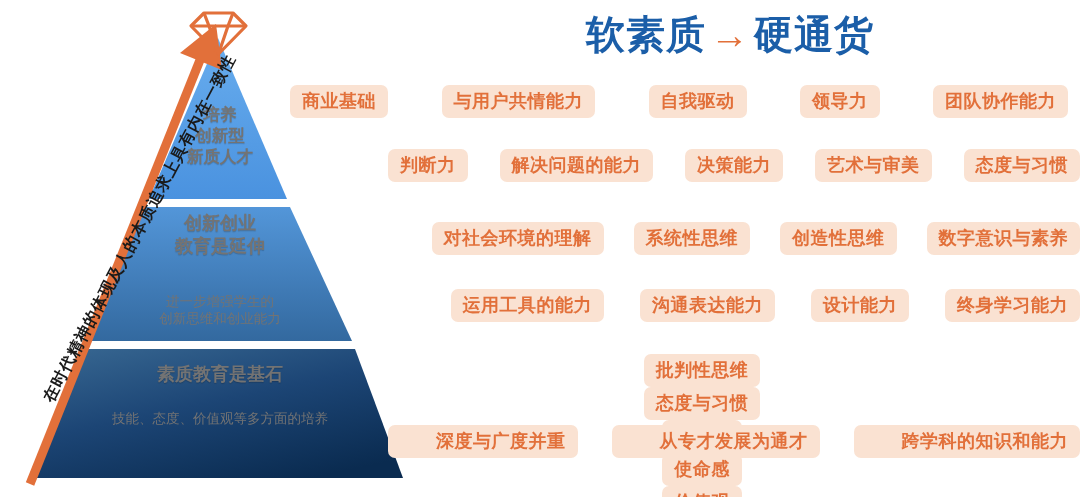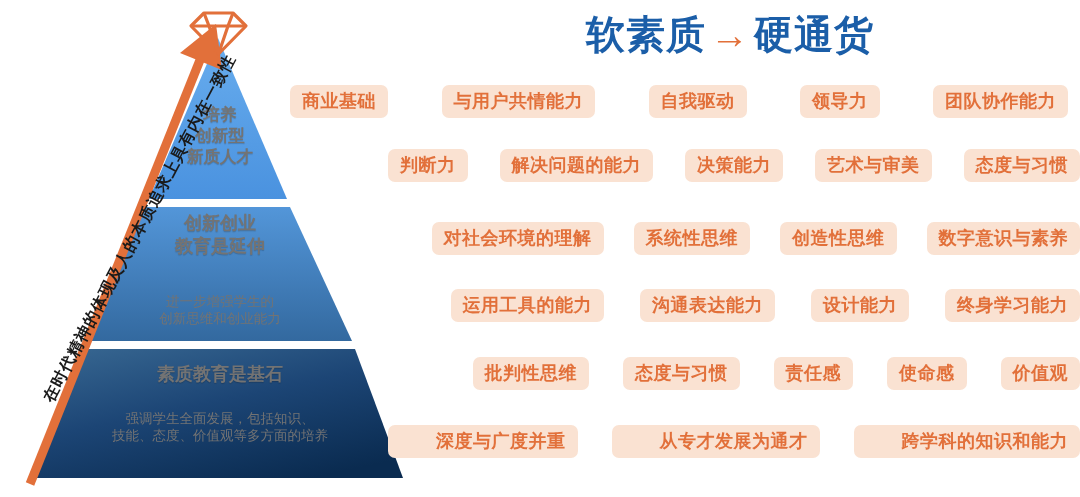--- a/index.html
+++ b/index.html
@@ -136,21 +136,21 @@
     border-radius: 7px;
     padding: 7px 12px 8px 12px;
     white-space: nowrap;
     line-height: 1;
     letter-spacing: 0.5px;
   }
   .row-r1 { top: 0px;   justify-content: space-between; }
   .row-r2 { top: 64px;  justify-content: flex-end;   }
   .row-r3 { top: 137px; justify-content: flex-end;   }
   .row-r4 { top: 204px; justify-content: flex-end;   }
-  .row-r5 { top: 272px; justify-content: flex-end;   }
+  .row-r5 { top: 272px; justify-content: space-between; flex-direction: column;   }
   .row-r6 { top: 340px; justify-content: flex-end;   }
 
   .row-r1 .tag { margin-right: 36px; }
   .row-r1 .tag:last-child { margin-right: 12px; }
   .row-r2 .tag { margin-left: 32px; }
   .row-r3 .tag { margin-left: 30px; }
   .row-r4 .tag { margin-left: 36px; }
   .row-r5 .tag { margin-left: 34px; }
   .row-r6 .tag { margin-left: 34px; padding-left: 48px; }
 </style>
@@ -210,21 +210,20 @@
   </div>
   <div class="tier-text tier-sub" id="tier2-sub">
     <div>进一步增强学生的</div>
     <div>创新思维和创业能力</div>
   </div>
 
   <div class="tier-text tier-title" id="tier3-title">
     <div>素质教育是基石</div>
   </div>
   <div class="tier-text tier-sub" id="tier3-sub">
-    <div>强调学生全面发展，包括知识、</div>
     <div>技能、态度、价值观等多方面的培养</div>
   </div>
 
   <div id="side-caption">在时代精神的体现及人的本质追求上具有内在一致性</div>
 
   <div id="tag-area">
     <div class="tag-row row-r1">
         <span class="tag">商业基础</span>
         <span class="tag">与用户共情能力</span>
         <span class="tag">自我驱动</span>

